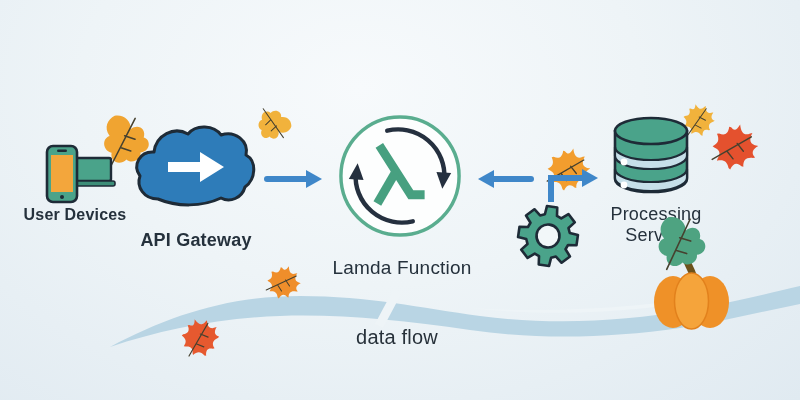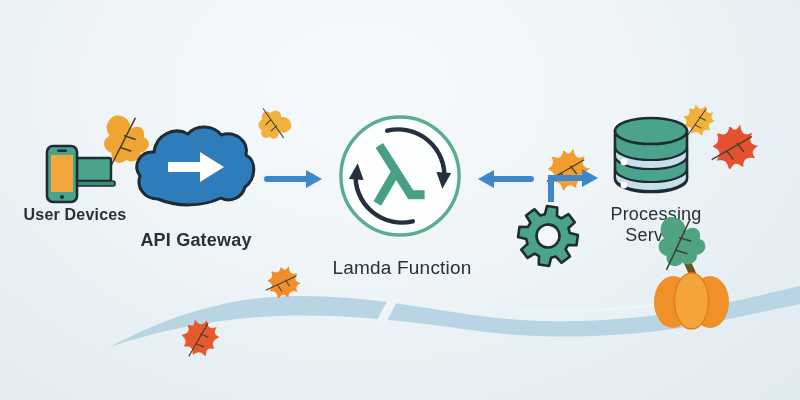--- a/index.html
+++ b/index.html
@@ -144,14 +144,15 @@
   <svg class="abs" style="left:646px;top:238px;" width="95" height="95" viewBox="0 0 95 95">
     <path d="M47,37 C44,28 37,20 40,12" fill="none" stroke="#6d521c" stroke-width="7" stroke-linecap="round"></path>
     <g style="color:#4ea381">
       <use href="#leaf-oak" x="-30" y="-30" width="60" height="60" transform="translate(78,24) rotate(-20) scale(1.15) translate(-30,-30)"></use>
     </g>
     <ellipse cx="27" cy="64" rx="19" ry="26" fill="#ef9128"></ellipse>
     <ellipse cx="64" cy="64" rx="19" ry="26" fill="#ef9128"></ellipse>
     <ellipse cx="45.5" cy="63" rx="17" ry="28" fill="#f5a43b" stroke="#e2811c" stroke-width="1.5"></ellipse>
   </svg>
 
+  <div class="node-label lbl-caption">data flow</div>
 
 </div>
 
 </body></html>

